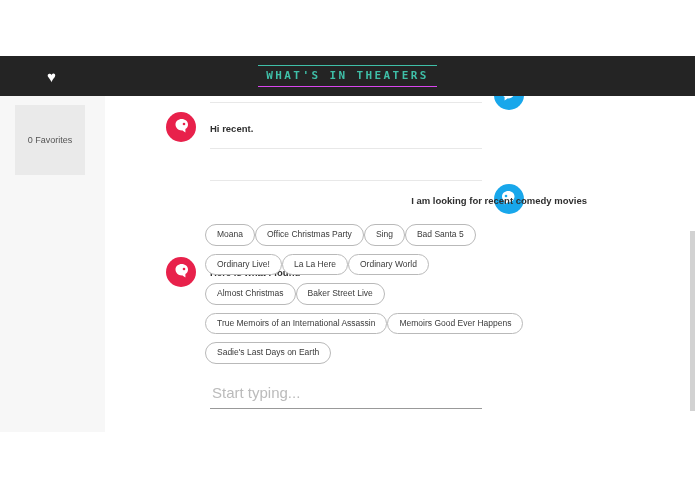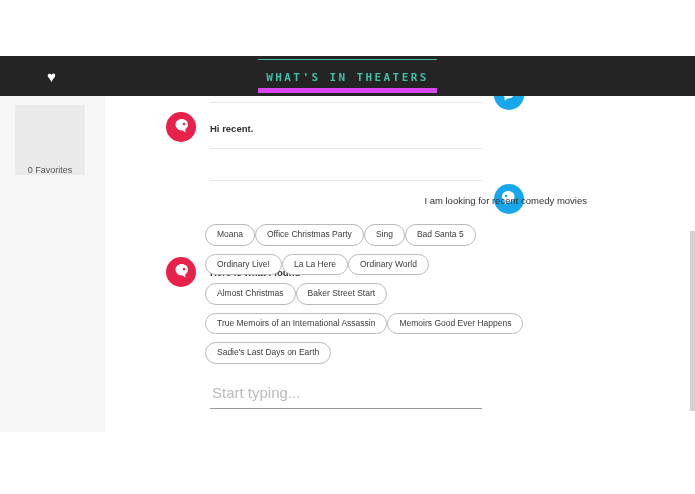--- a/index.html
+++ b/index.html
@@ -57,44 +57,44 @@
     transform: translateY(-50%);
     text-align: center;
   }
 
   .header-title-inner {
     display: inline-block;
     color: #3fbfa8;
     font-size: 11px;
     font-weight: bold;
     letter-spacing: 2.4px;
-    padding: 11px 8px 4px 8px;
+    padding: 3px 8px 4px 8px;
     border-top: 1px solid #3fbfa8;
-    border-bottom: 5px solid #d946ef;
+    border-bottom: 1px solid #d946ef;
     font-family: "DejaVu Sans Mono", monospace;
   }
 
   
   .sidebar {
     position: absolute;
     top: 96px; left: 0;
     width: 105px;
     height: 336px;
     background: #f7f7f7;
   }
 
   .fav-box {
     position: absolute;
     left: 15px;
     top: 9px;
     width: 70px;
     height: 70px;
     background: #eaeaea;
     display: flex;
-    align-items: flex-end;
+    align-items: center;
     justify-content: center;
     cursor: pointer;
   }
 
   .fav-box-label {
     font-size: 9px;
     color: #555555;
   }
 
   
@@ -141,21 +141,21 @@
 
   .avatar svg { display: block; }
 
   .msg-text {
     position: absolute;
     font-size: 9.5px;
     font-weight: bold;
     color: #2f2f2f;
   }
   .msg-text.left  { left: 105px; }
-  .msg-text.right { right: 102px; font-weight: normal; }
+  .msg-text.right { right: 102px; font-weight: bold; }
 
   
   .chips {
     position: absolute;
     left: 100px;
     top: 128px;
     width: 400px;
   }
   .chip-row {
     display: flex;
@@ -299,21 +299,21 @@
         </div>
 
         <div class="chip-row">
           <span class="chip">Ordinary Live!</span>
           <span class="chip">La La Here</span>
           <span class="chip">Ordinary World</span>
         </div>
 
         <div class="chip-row">
           <span class="chip">Almost Christmas</span>
-          <span class="chip">Baker Street Start</span>
+          <span class="chip">Baker Street Live</span>
         </div>
 
         <div class="chip-row">
           <span class="chip">True Memoirs of an International Assassin</span>
           <span class="chip">Memoirs Good Ever Happens</span>
         </div>
 
         <div class="chip-row">
           <span class="chip">Sadie's Last Days on Earth</span>
         </div>

